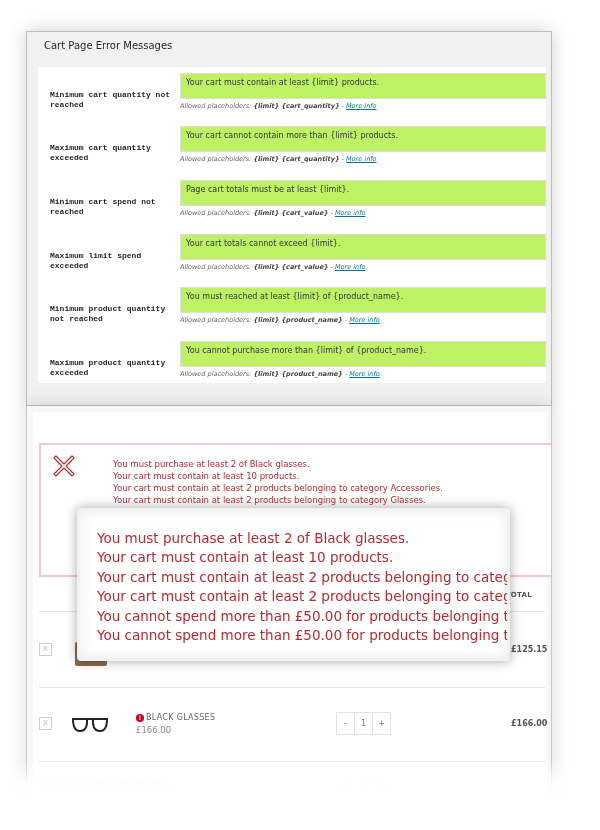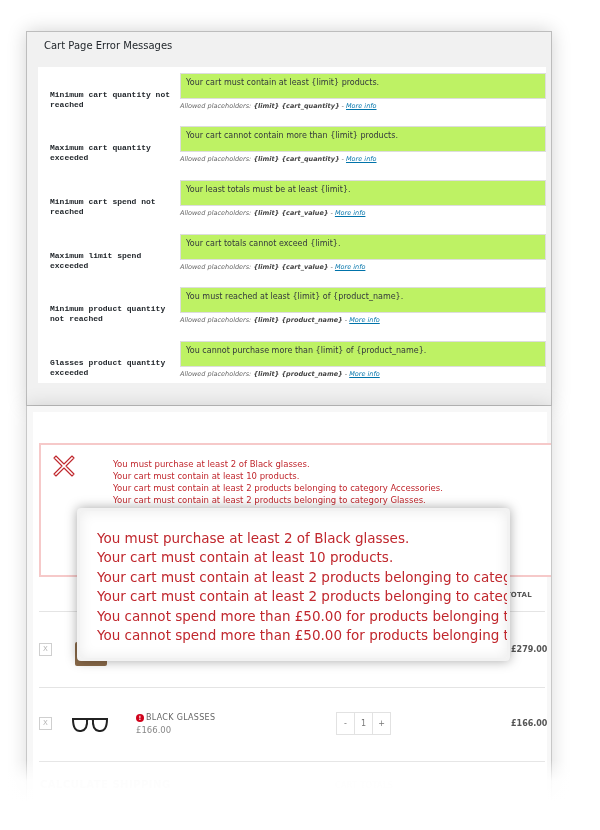--- a/index.html
+++ b/index.html
@@ -136,21 +136,21 @@
       <div class="setting-input">Your cart cannot contain more than {limit} products.</div>
       <div class="setting-help">
         <span>Allowed placeholders:</span>
         <b>{limit} {cart_quantity}</b> -
         <a>More info</a>
       </div>
     </div>
 
     <div class="setting-row" style="top:107px;">
       <div class="setting-label">Minimum cart spend not reached</div>
-      <div class="setting-input">Your least totals must be at least {limit}.</div>
+      <div class="setting-input">Page cart totals must be at least {limit}.</div>
       <div class="setting-help">
         <span>Allowed placeholders:</span>
         <b>{limit} {cart_value}</b> -
         <a>More info</a>
       </div>
     </div>
 
     <div class="setting-row" style="top:161px;">
       <div class="setting-label">Maximum limit spend exceeded</div>
       <div class="setting-input">Your cart totals cannot exceed {limit}.</div>
@@ -165,21 +165,21 @@
       <div class="setting-label">Minimum product quantity not reached</div>
       <div class="setting-input">You must reached at least {limit} of {product_name}.</div>
       <div class="setting-help">
         <span>Allowed placeholders:</span>
         <b>{limit} {product_name}</b> -
         <a>More info</a>
       </div>
     </div>
 
     <div class="setting-row" style="top:268px;">
-      <div class="setting-label">Glasses product quantity exceeded</div>
+      <div class="setting-label">Maximum product quantity exceeded</div>
       <div class="setting-input">You cannot purchase more than {limit} of {product_name}.</div>
       <div class="setting-help">
         <span>Allowed placeholders:</span>
         <b>{limit} {product_name}</b> -
         <a>More info</a>
       </div>
     </div>
 
   </div>
 </div>
@@ -199,21 +199,21 @@
     <li>Your cart must contain at least 2 products belonging to category Glasses.</li>
     <li class="cut">You cannot spend more than £50.00 for products belonging to category Accessories.</li>
   </ul>
 </div>
 
 <div class="table-divider" style="top:611px;"></div>
 <div class="subtotal-head">BTOTAL</div>
 
 <div class="remove-btn" style="left:39px; top:643px;">X</div>
 <div class="product-thumb-brown"></div>
-<div class="line-total" style="left:511px; top:645px;">£279.00</div>
+<div class="line-total" style="left:511px; top:645px;">£125.15</div>
 <div class="table-divider" style="top:687px;"></div>
 
 <div class="remove-btn" style="left:39px; top:717px;">X</div>
 <svg style="position:absolute; left:71px; top:716px; width:38px; height:18px;" viewBox="0 0 38 18">
   <path d="M1 3 L37 3" stroke="#222" stroke-width="2.2"></path>
   <path d="M2 3 Q2 16 10 15 Q17 14 16 3" fill="none" stroke="#222" stroke-width="2"></path>
   <path d="M22 3 Q21 14 28 15 Q36 16 36 3" fill="none" stroke="#222" stroke-width="2"></path>
   <path d="M16 4 Q19 2 22 4" fill="none" stroke="#222" stroke-width="1.5"></path>
 </svg>
 <div class="product-name">

